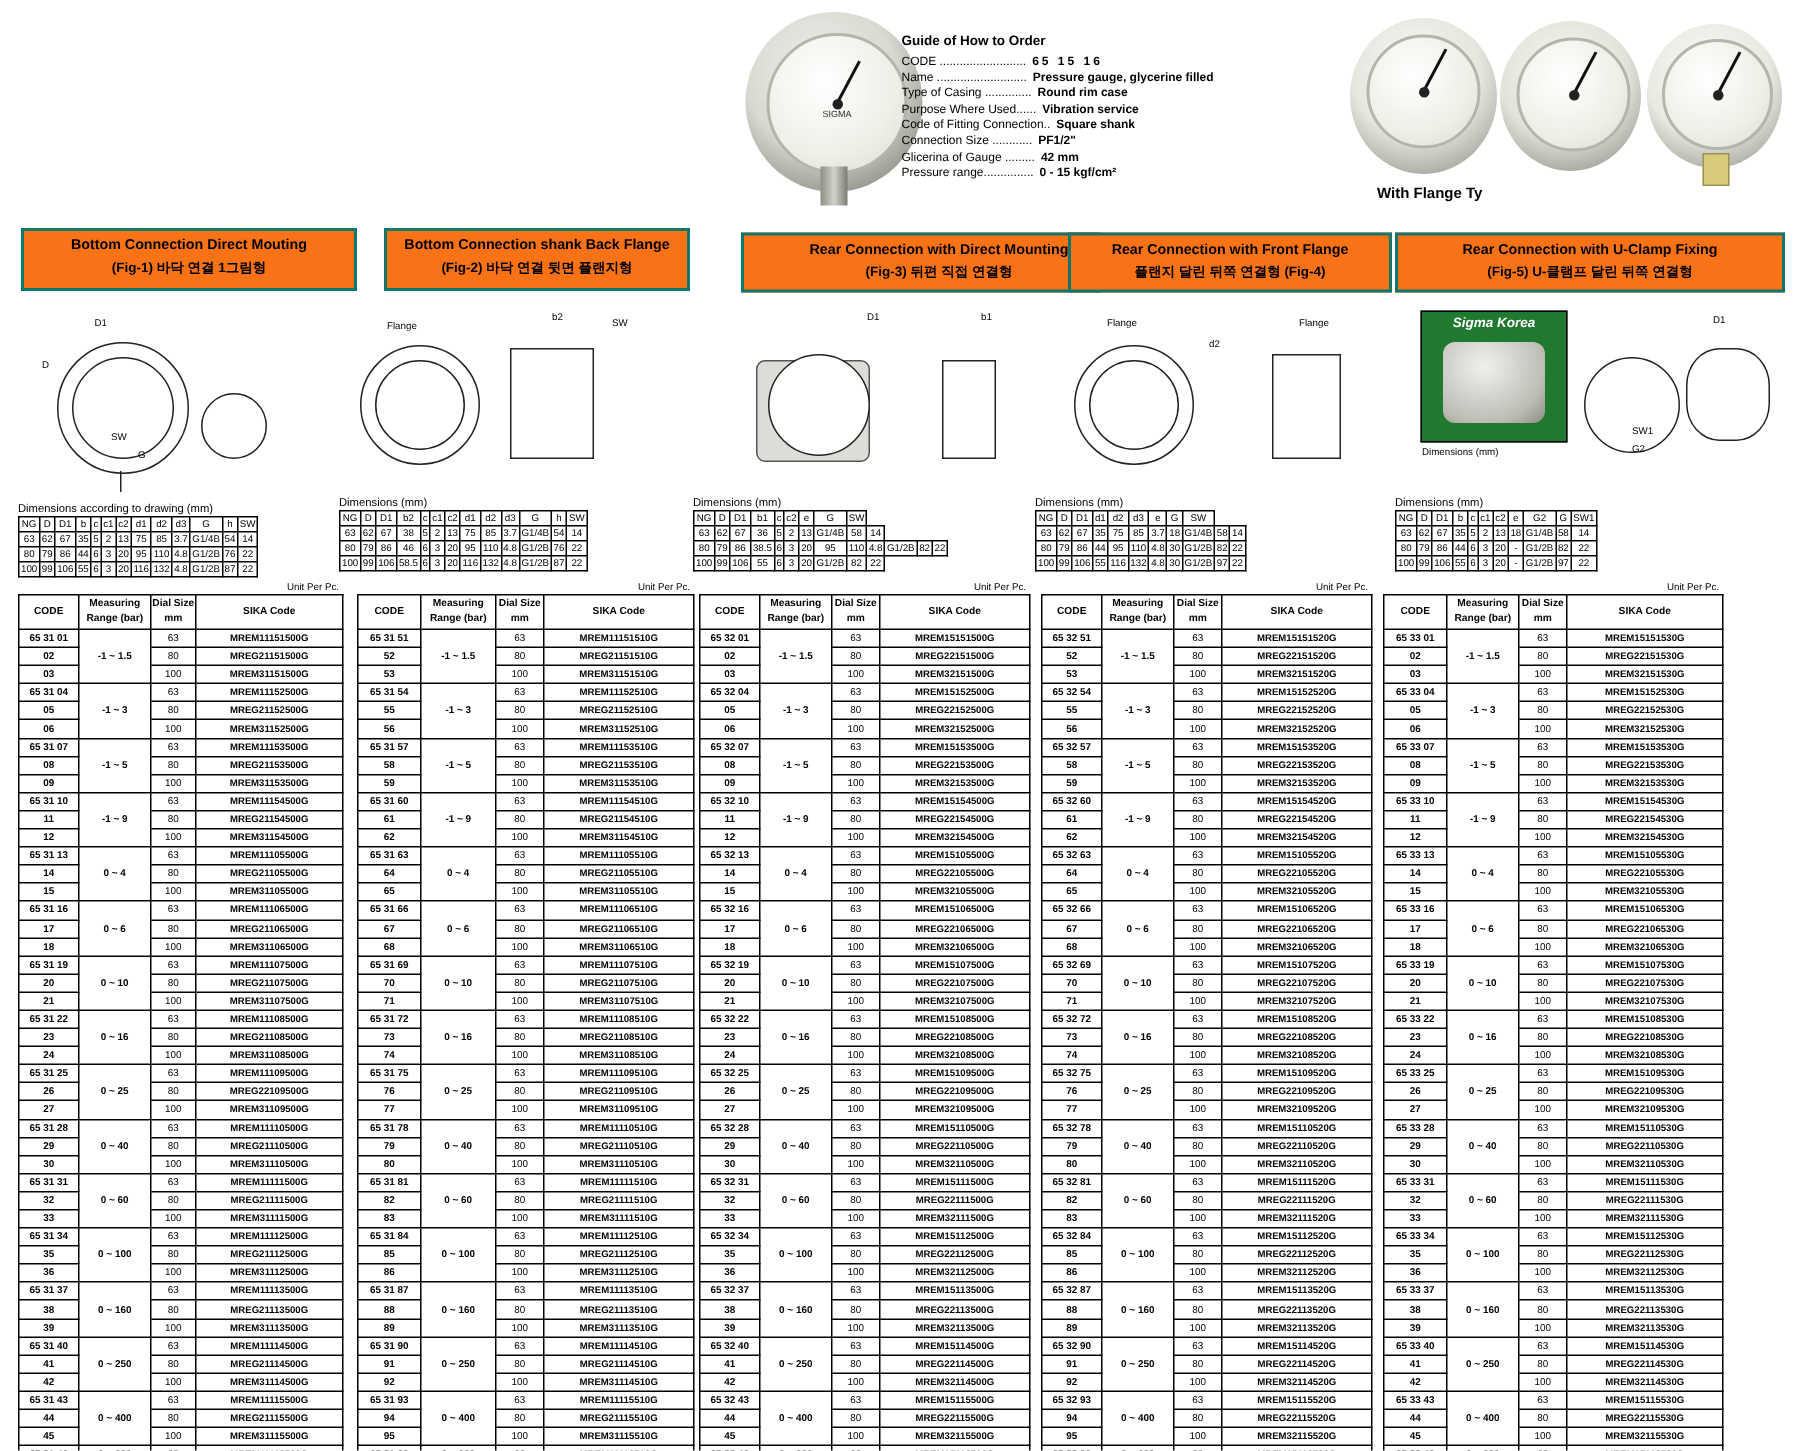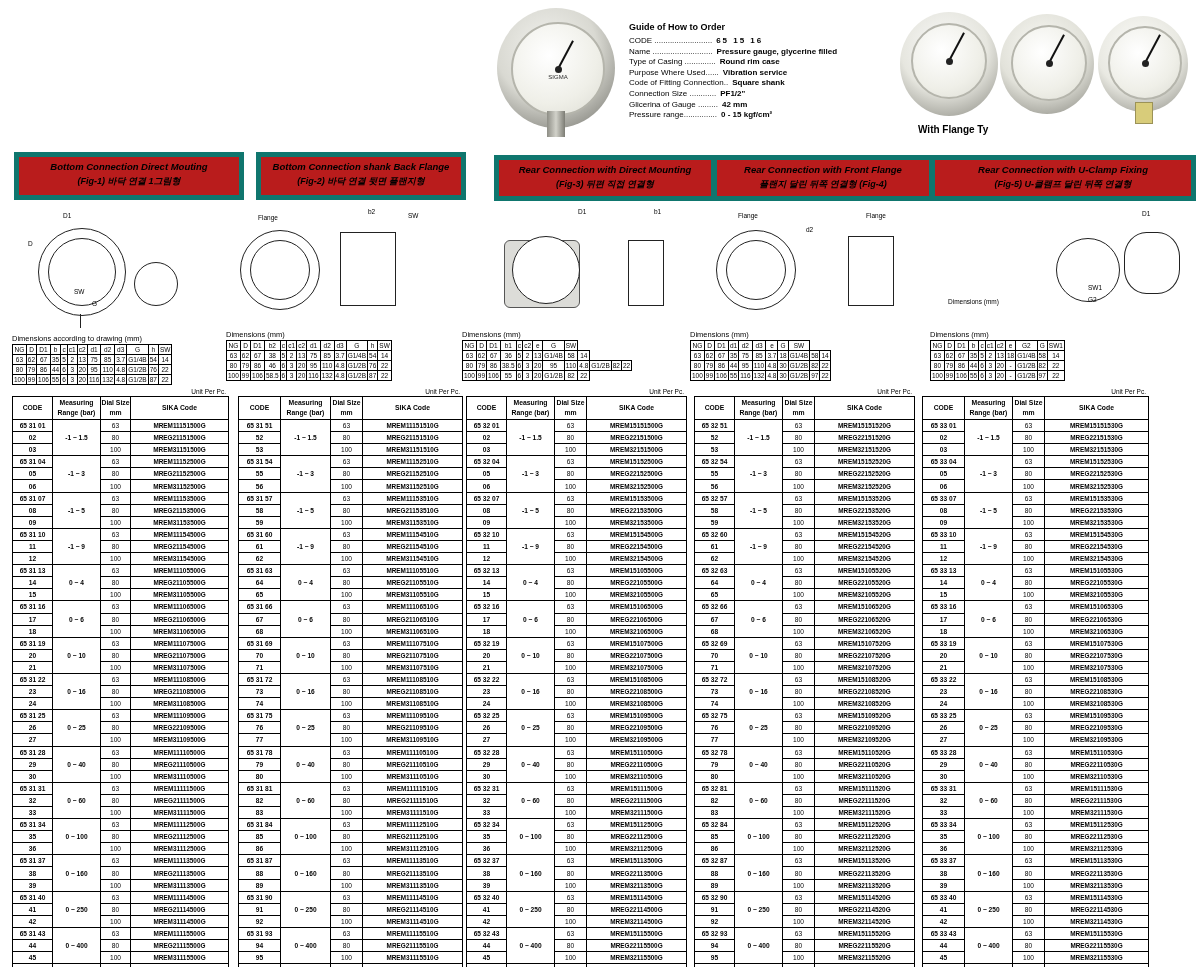--- a/index.html
+++ b/index.html
@@ -17,21 +17,21 @@
   
   .title-box{
     position:absolute;left:14px;top:24px;width:425px;height:84px;
     background:#c9f5e4;border:1px solid #000;
   }
   .title-en{font-style:italic;font-weight:bold;font-size:15px;margin:7px 0 0 12px;letter-spacing:.2px;}
   .title-sub{font-style:italic;font-weight:bold;font-size:10px;margin:2px 0 0 12px;}
   .title-lines{margin:4px 0 0 12px;font-size:7.5px;line-height:1.45;}
   .title-kr{position:absolute;right:18px;top:30px;font-size:15px;font-weight:bold;}
 
-  .guide{position:absolute;left:629px;top:22px;width:260px;font-size:8px;line-height:1.33;}
+  .guide{position:absolute;left:601px;top:22px;width:260px;font-size:8px;line-height:1.33;}
   .guide h3{font-size:9px;margin:0 0 2px 0;font-weight:bold;}
   .guide .row{display:flex;}
   .guide .lbl{white-space:nowrap;}
   .guide .val{margin-left:4px;font-weight:bold;}
   .guide .code-val{font-weight:bold;letter-spacing:2px;}
   .photo-main{
     position:absolute;left:497px;top:8px;width:118px;height:120px;
     background:radial-gradient(circle at 42% 34%, #f2f2ee 0%, #d9d9d2 48%, #9a9a93 78%, #6e6e68 100%);
     border-radius:50%;
   }
@@ -67,21 +67,21 @@
     border-radius:50%;
   }
   .photo-right1 .dial,.photo-right2 .dial,.photo-right3 .dial{
     left:11px;top:11px;width:72px;height:72px;
   }
   .photo-right3 .dial{left:10px;top:10px;width:70px;height:70px;}
   .flange-cap{position:absolute;bottom:-12px;left:50%;margin-left:-8px;width:16px;height:20px;background:#d8cc7a;border:1px solid #9b9257;}
   .flange-label{position:absolute;left:918px;top:124px;font-size:10px;font-weight:bold;}
 
   
-  .fig{position:absolute;border:5px solid #0f766e;background:#b91c1c;font-style:italic;}
+  .fig{position:absolute;border:2px solid #0f766e;background:#f97316;}
   .fig .fig-t1{font-weight:bold;font-size:9.5px;text-align:center;margin-top:4px;}
   .fig .fig-t2{font-weight:bold;font-size:9px;text-align:center;margin-top:3px;}
   .drawlabel{position:absolute;font-size:6.5px;}
 
   
   .dimwrap{position:absolute;}
   .dimtitle{font-size:7.5px;margin-bottom:1px;}
   table.dim{border-collapse:collapse;font-size:6.5px;}
   table.dim td,table.dim th{border:1px solid #000;padding:0 1px;text-align:center;height:9px;line-height:9px;font-weight:normal;}
   table.dim th{background:#fff;font-weight:normal;}
@@ -179,21 +179,21 @@
   <div class="flange-label">With Flange Ty</div>
 
   <div class="fig" style="left:14px;top:152px;width:220px;height:38px;">
     <div class="fig-t1">Bottom Connection Direct Mouting</div>
     <div class="fig-t2">(Fig-1)  바닥 연결 1그림형</div>
   </div>
   <div class="fig" style="left:256px;top:152px;width:200px;height:38px;">
     <div class="fig-t1">Bottom Connection shank Back Flange</div>
     <div class="fig-t2">(Fig-2)  바닥 연결 뒷면 플랜지형</div>
   </div>
-  <div class="fig" style="left:494px;top:155px;width:212px;height:36px;">
+  <div class="fig" style="left:494px;top:155px;width:212px;height:36px;padding-left:24px;">
     <div class="fig-t1">Rear Connection with Direct Mounting</div>
     <div class="fig-t2">(Fig-3)  뒤편 직접 연결형</div>
   </div>
   <div class="fig" style="left:712px;top:155px;width:212px;height:36px;">
     <div class="fig-t1">Rear Connection with Front    Flange</div>
     <div class="fig-t2">플랜지 달린 뒤쪽 연결형        (Fig-4)</div>
   </div>
   <div class="fig" style="left:930px;top:155px;width:256px;height:36px;">
     <div class="fig-t1">Rear Connection with U-Clamp Fixing</div>
     <div class="fig-t2">(Fig-5)  U-클램프 달린 뒤쪽 연결형</div>
@@ -221,20 +221,24 @@
   <div class="rect" style="left:628px;top:240px;width:34px;height:64px;"></div>
   <div class="drawlabel" style="left:654px;top:208px;">b1</div>
 
   <div class="circle-fig" style="left:716px;top:230px;width:78px;height:78px;"></div>
   <div class="circle-fig" style="left:726px;top:240px;width:58px;height:58px;"></div>
   <div class="drawlabel" style="left:738px;top:212px;">Flange</div>
   <div class="rect" style="left:848px;top:236px;width:44px;height:68px;"></div>
   <div class="drawlabel" style="left:866px;top:212px;">Flange</div>
   <div class="drawlabel" style="left:806px;top:226px;">d2</div>
 
+  <div class="sigmabox">
+    <div class="sigtitle">Sigma Korea</div>
+    <div class="clamp"></div>
+  </div>
   <div class="dimsmall" style="left:948px;top:298px;">Dimensions (mm)</div>
   <div class="circle-fig" style="left:1056px;top:238px;width:62px;height:62px;"></div>
   <div class="circle-fig" style="left:1124px;top:232px;width:54px;height:60px;border-radius:40%;"></div>
   <div class="drawlabel" style="left:1142px;top:210px;">D1</div>
   <div class="drawlabel" style="left:1088px;top:284px;">SW1</div>
   <div class="drawlabel" style="left:1088px;top:296px;">G2</div>
 
   <div class="dimwrap" style="left:12px;top:334px;">
     <div class="dimtitle">Dimensions according to drawing (mm)</div>
     <table class="dim">

